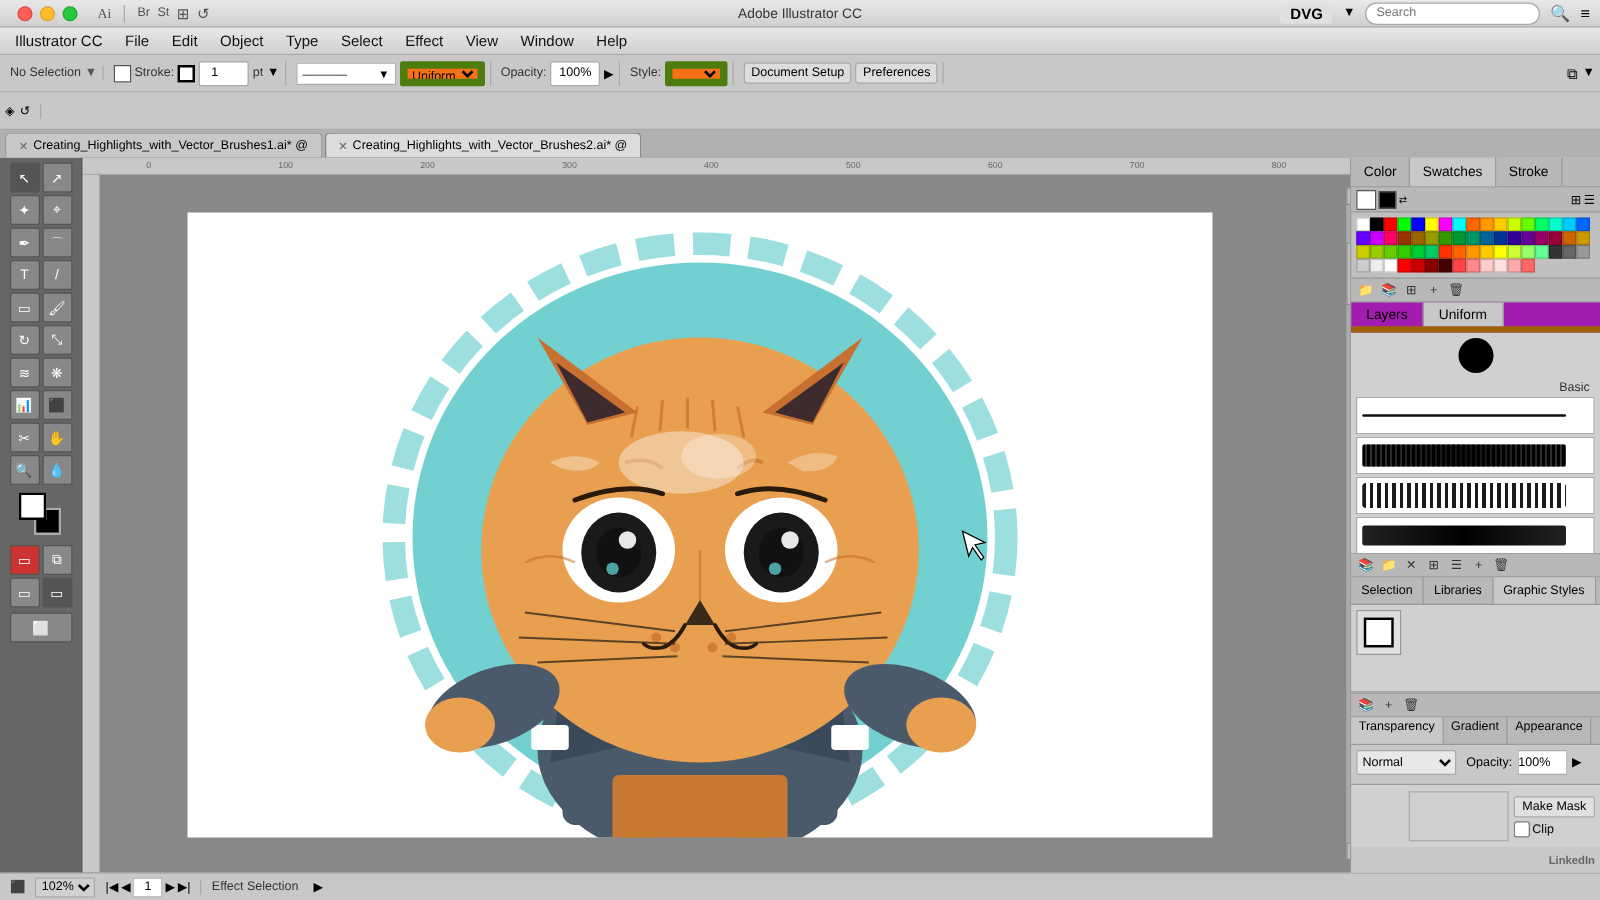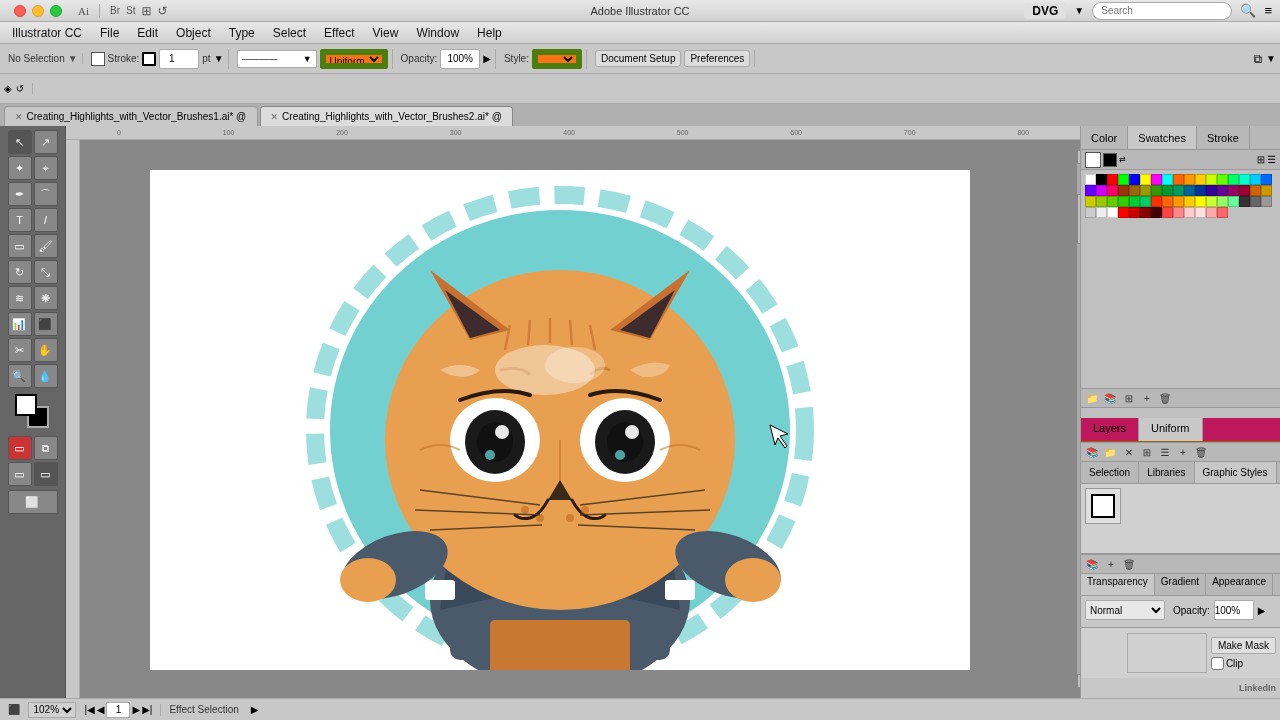--- a/index.html
+++ b/index.html
@@ -102,23 +102,22 @@
       display: flex; align-items: center;
     }
     .panel-tab.active { background: #c8c8c8; }
 
     
     .swatches-grid { display: flex; flex-wrap: wrap; padding: 4px; }
     .swatch-item { width: 11px; height: 11px; border: 0.5px solid rgba(0,0,0,0.2); cursor: pointer; }
 
     
     #panel-tabs2 {
-      display: flex; background: #be185d; border-bottom: 1px solid #a16207;
+      display: flex; background: #a21caf; border-bottom: 5px solid #a16207;
       height: 24px;
-      margin-top: 10px;
     }
     .panel-tab2 {
       padding: 4px 12px; font-size: 11px; cursor: pointer; border-right: 1px solid #999;
     }
     .panel-tab2.active { background: #c8c8c8; }
 
     
     #brushes-panel { flex: 1; overflow-y: auto; padding: 4px; background: #d0d0d0; }
     .brush-preview {
       width: 100%; height: 30px; background: white; border: 1px solid #aaa;
@@ -572,20 +571,42 @@
 
     <div id="panel-tabs2">
       <div class="panel-tab2">
         <span>Layers</span>
       </div>
       <div class="panel-tab2 active">
         <span>Uniform</span>
       </div>
     </div>
 
+    <div id="brushes-panel">
+
+      <div style="display:flex;justify-content:center;margin-bottom:4px;">
+        <div style="width:28px;height:28px;border-radius:50%;background:black;"></div>
+      </div>
+
+      <div class="basic-label">Basic</div>
+
+      <div class="brush-preview">
+        <div style="width:90%;height:2px;background:#111;border-radius:1px;"></div>
+      </div>
+      <div class="brush-preview">
+        <div style="width:90%;height:18px;background:repeating-linear-gradient(90deg, #000 0,#000 2px, transparent 2px, transparent 4px),linear-gradient(to right, #333, #111, #333);border-radius:2px;"></div>
+      </div>
+      <div class="brush-preview">
+        <div style="width:90%;height:20px;background:repeating-linear-gradient(90deg, #000 0,#000 3px, transparent 3px, transparent 6px);border-radius:3px;opacity:0.9;"></div>
+      </div>
+      <div class="brush-preview">
+        <div style="width:90%;height:16px;background:linear-gradient(to right, #222, #000, #222);border-radius:2px;filter:blur(0.5px);"></div>
+      </div>
+
+    </div>
 
     <div class="panel-icon-row" style="border-top:1px solid #999;">
       <span class="panel-icon">📚</span>
       <span class="panel-icon">📁</span>
       <span class="panel-icon">✕</span>
       <span class="panel-icon">⊞</span>
       <span class="panel-icon">☰</span>
       <span class="panel-icon">+</span>
       <span class="panel-icon">🗑</span>
     </div>

